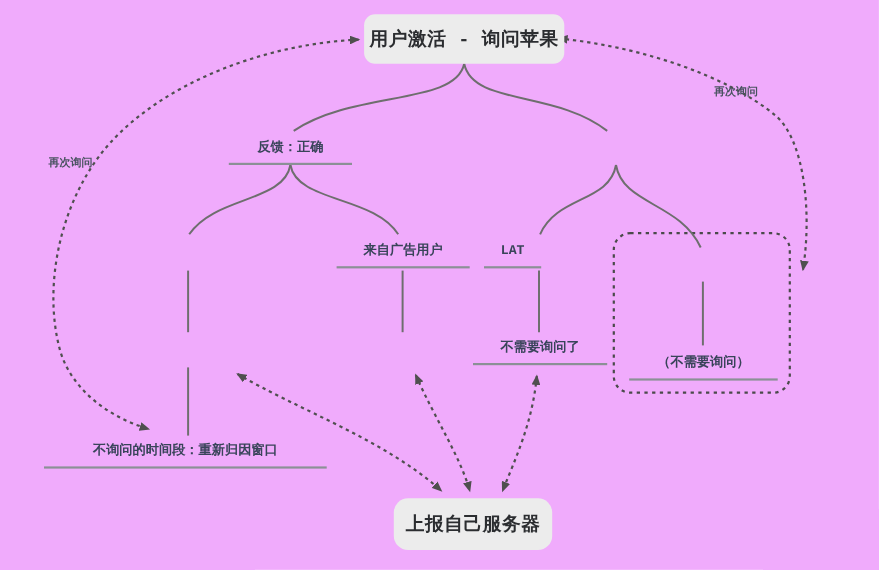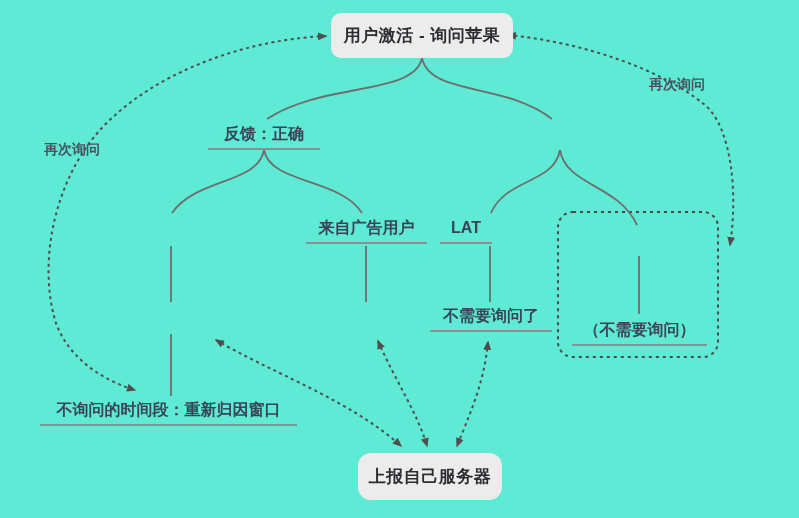--- a/index.html
+++ b/index.html
@@ -1,43 +1,43 @@
 <!DOCTYPE html>
 <html><head>
 <meta charset="utf-8">
 <style>
   html,body{margin:0;padding:0;}
   .canvas{
     position:relative;
     width:799px;height:518px;
-    background:#5eead4;
+    background:#f0abfc;
     overflow:hidden;
-    font-family:Liberation Sans, sans-serif;
+    font-family:Liberation Mono, monospace;
   }
   svg.wires{position:absolute;left:0;top:0;width:799px;height:518px;}
   .box{
     position:absolute;
     display:flex;align-items:center;justify-content:center;
     background:#ececec;
     border-radius:10px;
     font-size:17px;font-weight:700;color:#2b2d30;
     letter-spacing:0.5px;
     white-space:nowrap;
   }
   .node{
     position:absolute;
     height:28px;line-height:28px;
     text-align:center;
     border-bottom:2px solid #8b9096;
-    font-size:16px;font-weight:600;color:#39445a;
+    font-size:12px;font-weight:600;color:#39445a;
     white-space:nowrap;
   }
   .rel-label{
     position:absolute;
-    font-size:14px;font-weight:600;color:#4a5361;
+    font-size:10px;font-weight:600;color:#4a5361;
     white-space:nowrap;
   }
 </style>
 </head>
 <body>
 
 <div class="canvas">
 
   <svg class="wires" viewBox="0 0 799 518" xmlns="http://www.w3.org/2000/svg">
     <defs>

